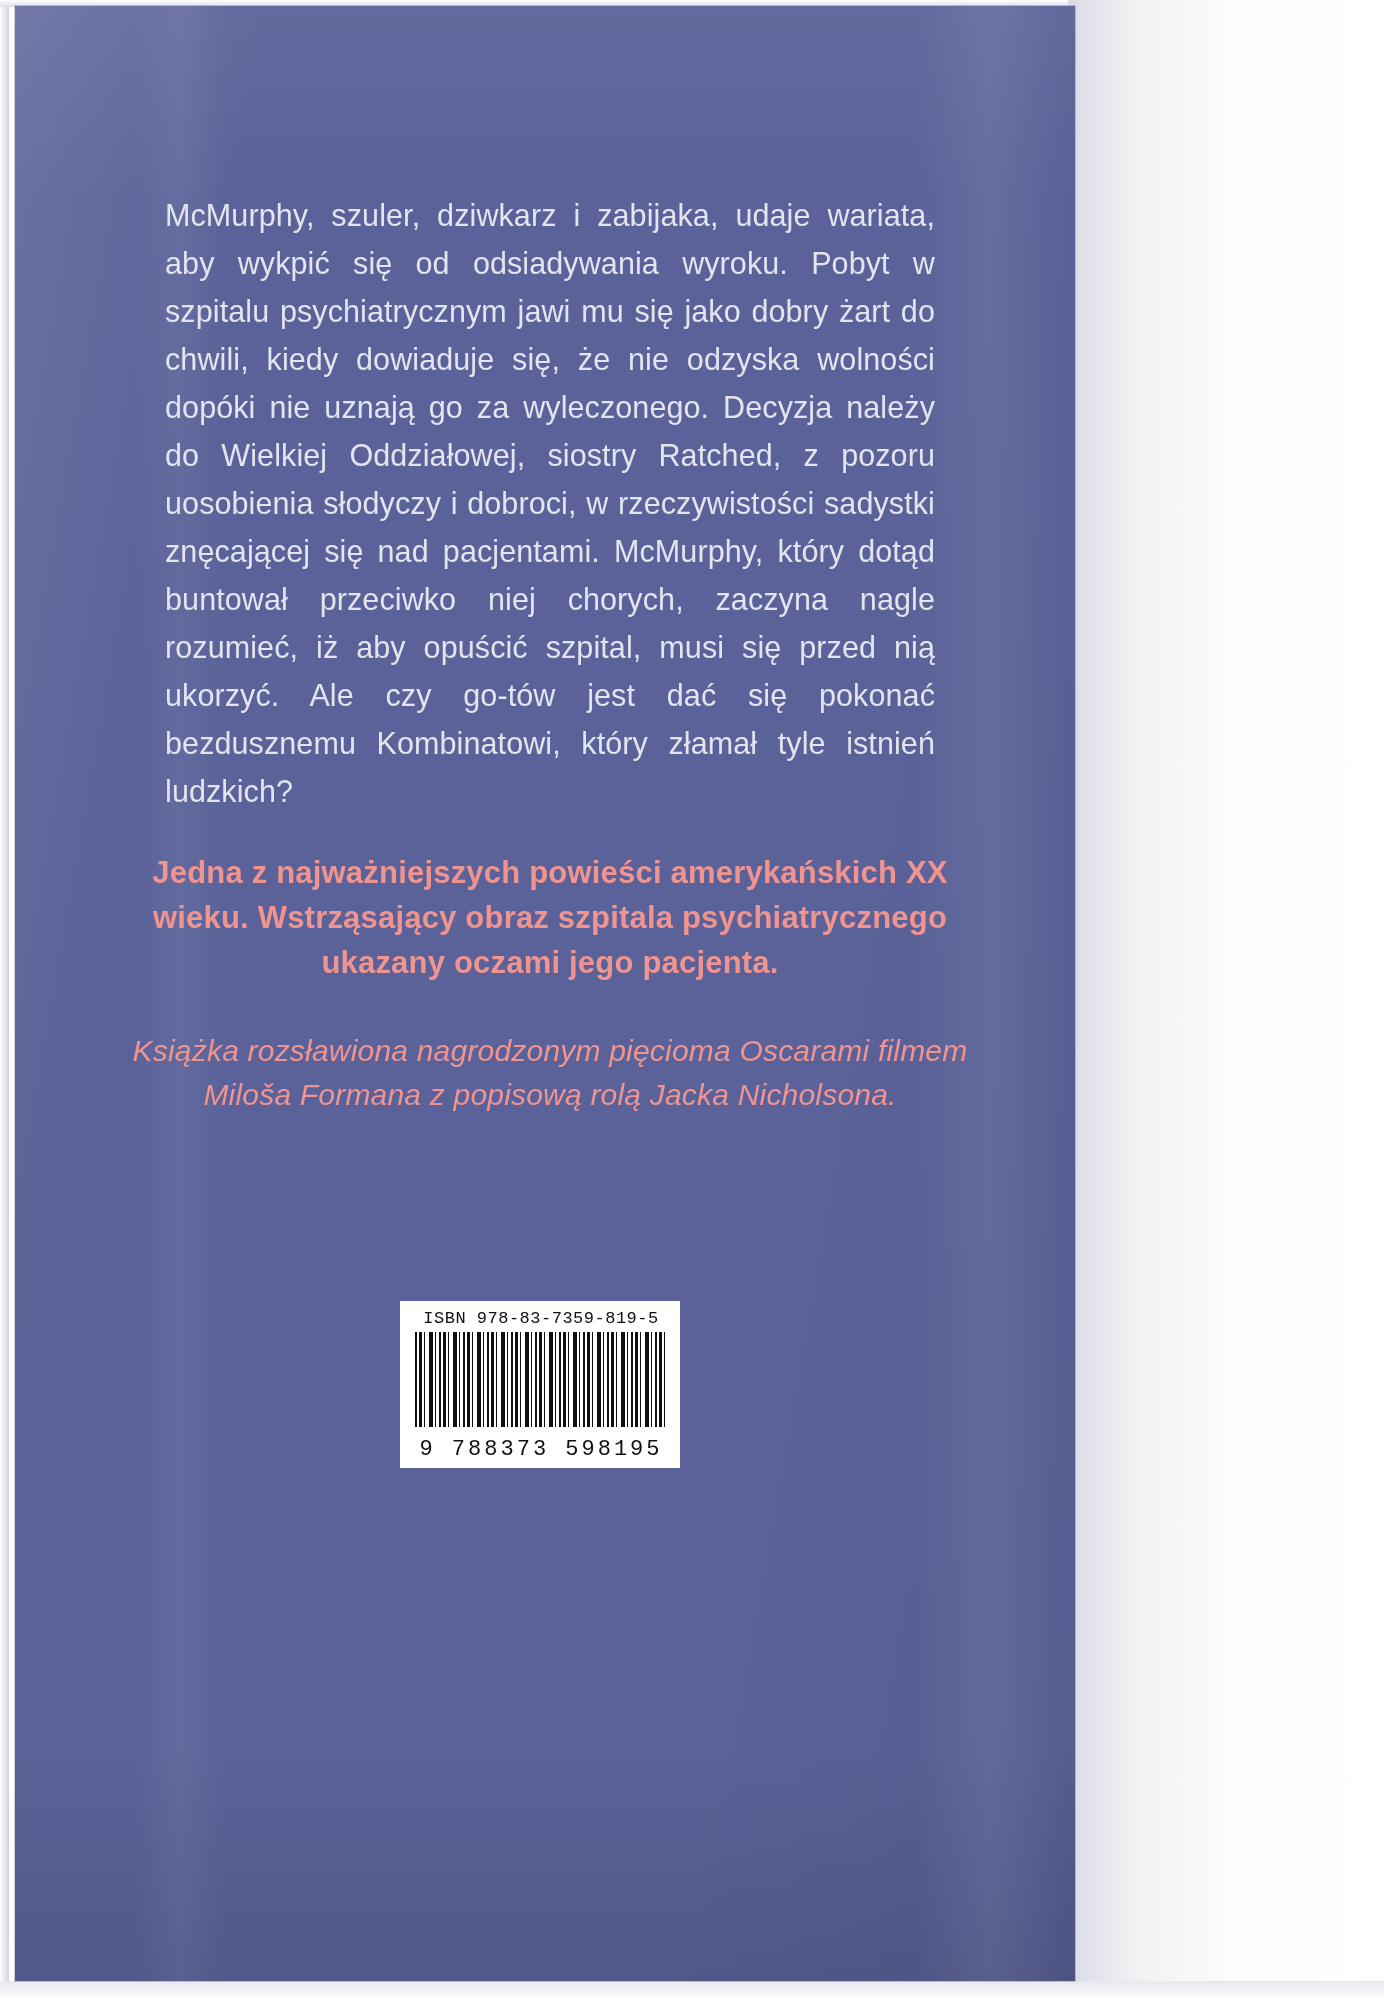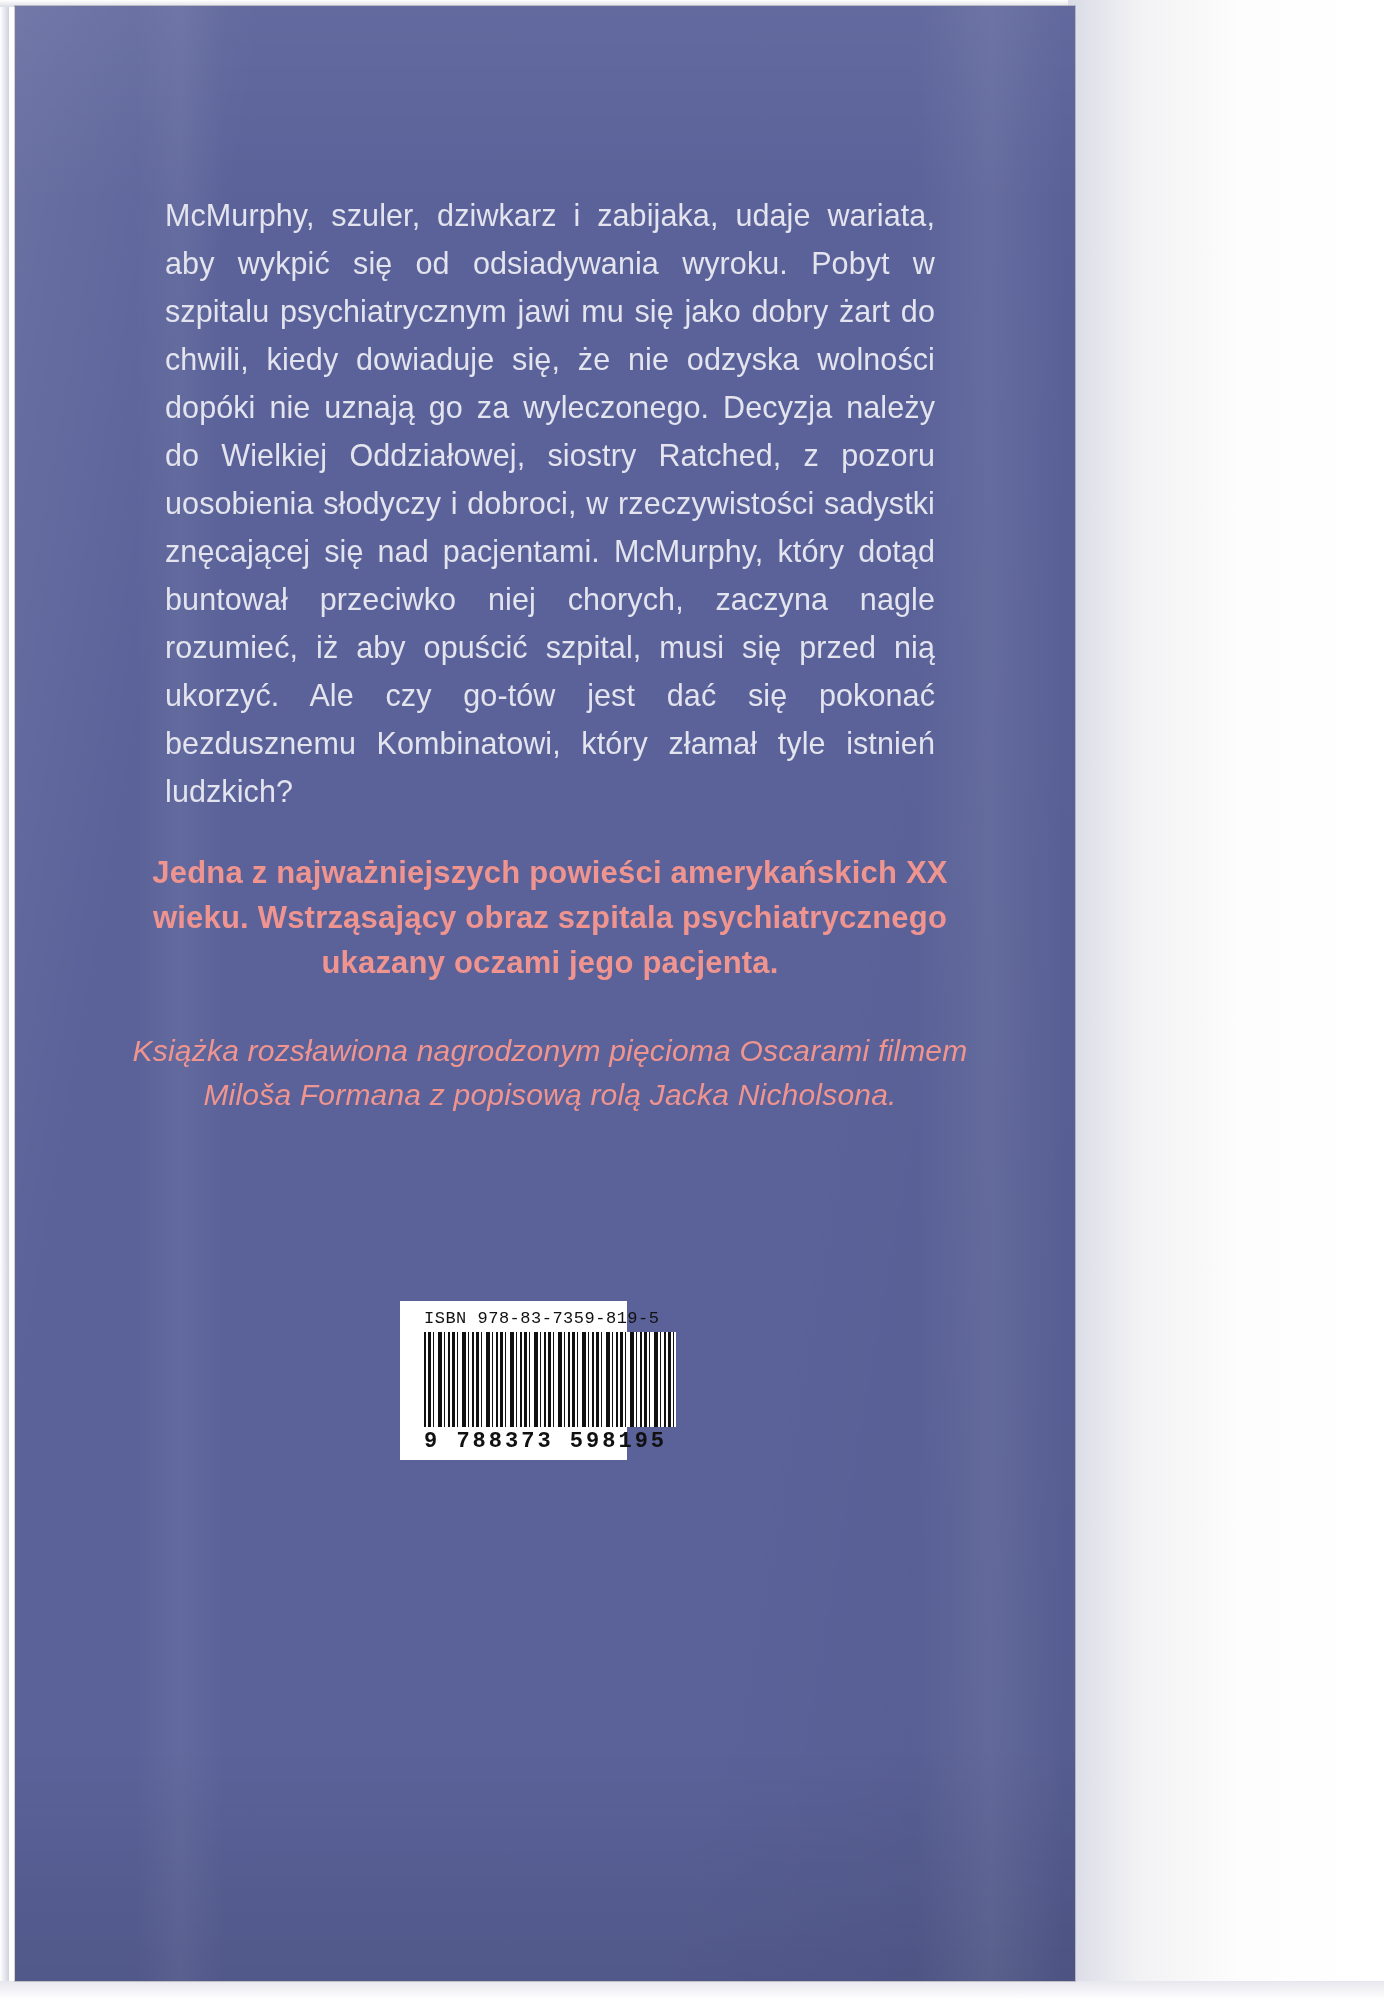--- a/index.html
+++ b/index.html
@@ -117,23 +117,23 @@
     line-height: 44px;
     letter-spacing: 0.2px;
     font-style: italic;
   }
 
   
   .barcode-box {
     position: absolute;
     left: 385px;
     top: 1295px;
-    width: 227px;
+    width: 280px;
     background: #ffffff;
-    padding: 8px 6px 6px 24px;
+    padding: 8px 6px 6px 8px;
     box-sizing: border-box;
     text-align: center;
   }
   .isbn-text {
     font-family: "Liberation Mono", monospace;
     font-size: 17px;
     letter-spacing: 0.5px;
     color: #111;
     margin-bottom: 4px;
     white-space: nowrap;
@@ -154,23 +154,22 @@
       #ffffff 18px, #ffffff 20px,
       #111 20px, #111 21px,
       #ffffff 21px, #ffffff 24px
     );
   }
   .barcode-digits {
     font-family: "Liberation Mono", monospace;
     font-size: 22px;
     letter-spacing: 3px;
     color: #111;
-    margin-top: 2px;
+    margin-top: 10px;
     white-space: nowrap;
-    font-weight: bold;
   }
   .price {
     position: absolute;
     left: 285px;
     top: 1495px;
     width: 480px;
     text-align: center;
     color: #2c2c38;
     font-size: 29px;
     letter-spacing: 0.3px;

